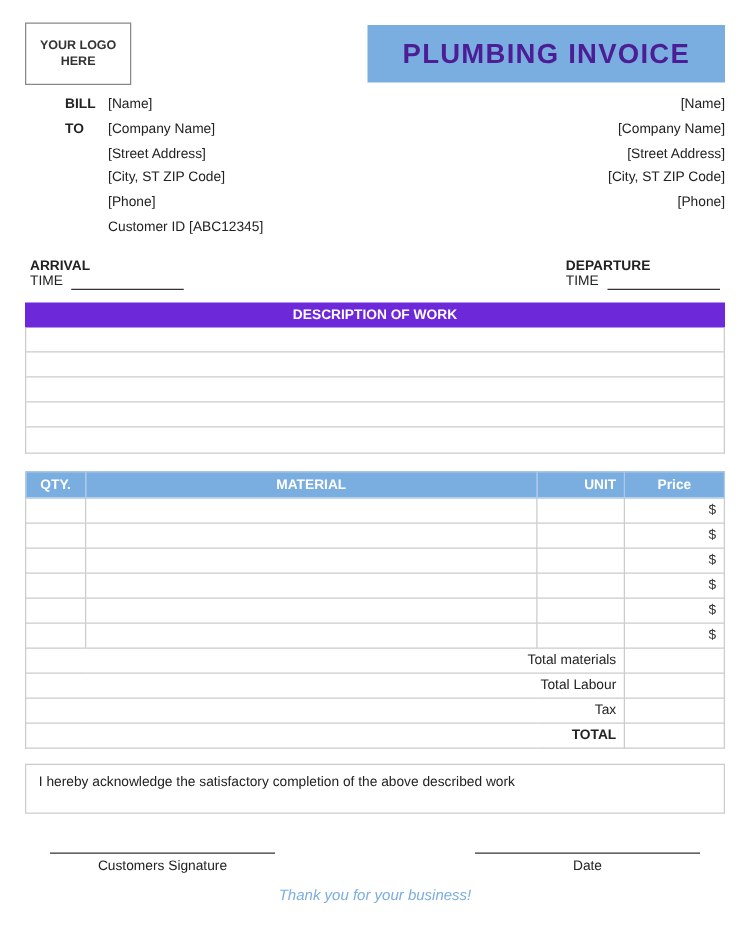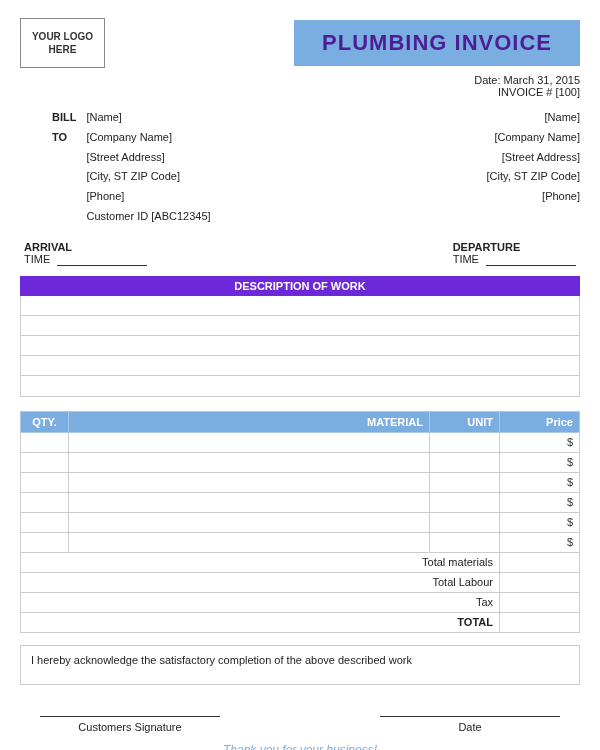--- a/index.html
+++ b/index.html
@@ -124,21 +124,21 @@
     .materials-table {
       width: 100%;
       border-collapse: collapse;
       margin-top: 14px;
     }
     .materials-table th {
       background: #7aade0;
       color: #fff;
       font-weight: bold;
       font-size: 11px;
-      text-align: right;
+      text-align: center;
       padding: 4px 6px;
       border: 1px solid #b0c8e8;
     }
     .materials-table td {
       border: 1px solid #ccc;
       height: 20px;
       font-size: 11px;
       padding: 2px 6px;
     }
     .materials-table .price-col {
@@ -216,30 +216,20 @@
 
   <div class="header">
     <div class="logo-box">
       <span>YOUR LOGO HERE</span>
     </div>
     <div class="invoice-title-box">
       <span>PLUMBING INVOICE</span>
     </div>
   </div>
 
-  <div class="date-invoice">
-    <div>
-      <span>Date:</span>
-      <span>March 31, 2015</span>
-    </div>
-    <div>
-      <span>INVOICE #</span>
-      <span>[100]</span>
-    </div>
-  </div>
 
   <div class="bill-section">
     <div class="bill-left">
       <div class="bill-label">
         <div>BILL</div>
         <div>TO</div>
       </div>
       <div class="bill-info">
         <div>[Name]</div>
         <div>[Company Name]</div>

